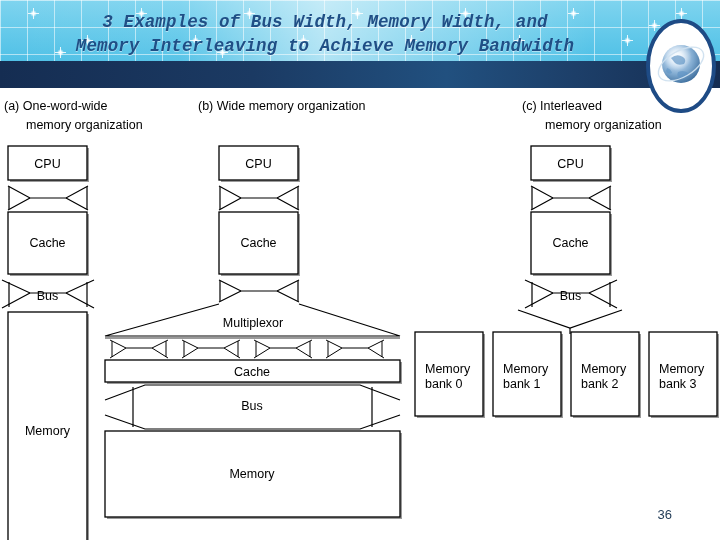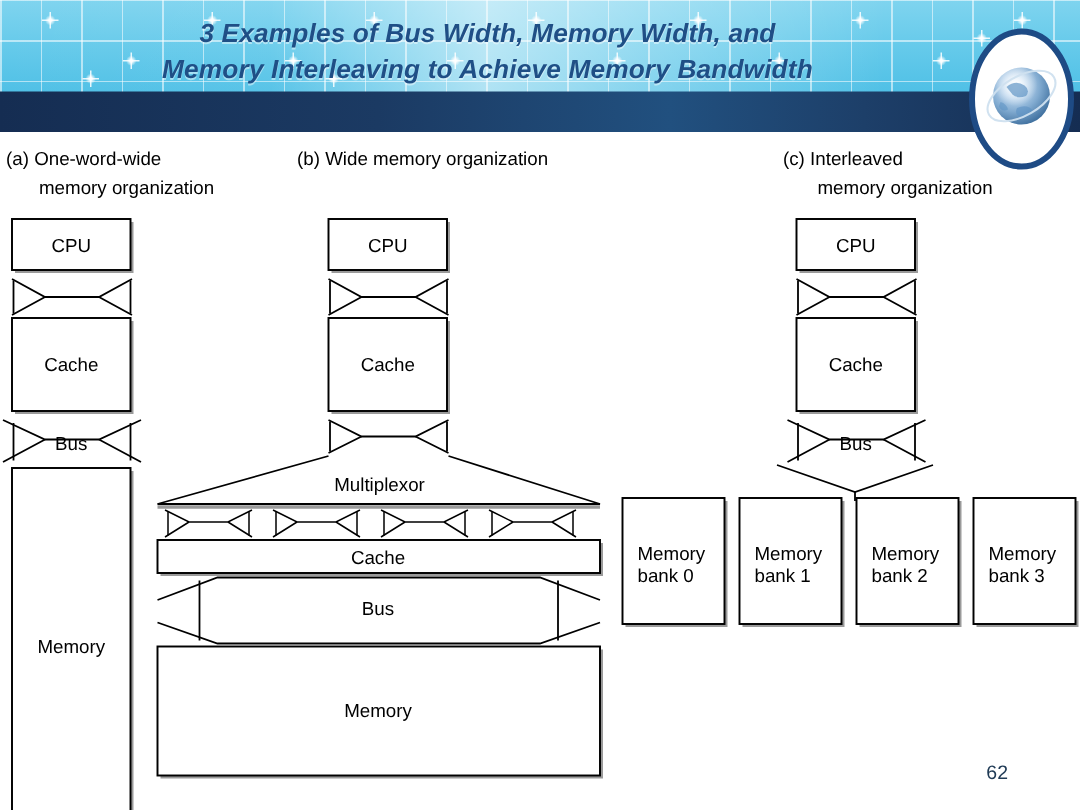--- a/index.html
+++ b/index.html
@@ -65,21 +65,21 @@
     left: 0; top: 61px;
     width: 720px; height: 27px;
     background: linear-gradient(to right, #152d52 0%, #1b3a63 35%, #21507f 62%, #1d3f69 80%, #152d52 100%);
   }
 
   #title {
     position: absolute;
     left: 0; top: 10px;
     width: 650px;
     text-align: center;
-    font-family: Liberation Sans, sans-serif;
+    font-family: Liberation Mono, monospace;
     font-weight: bold;
     font-style: italic;
     font-size: 17.5px;
     line-height: 24px;
     letter-spacing: 0.1px;
     color: #1f4f86;
     text-shadow: 0 1px 0 rgba(255,255,255,0.45);
     z-index: 5;
     white-space: pre-line;
   }
@@ -340,15 +340,15 @@
       <text class="dg-label" x="581" y="300">bank 2</text>
 
       <rect class="bx-shadow" x="651" y="246" width="68" height="84"></rect>
       <rect class="bx" x="649" y="244" width="68" height="84"></rect>
       <text class="dg-label" x="659" y="285">Memory</text>
       <text class="dg-label" x="659" y="300">bank 3</text>
 
     </svg>
   </div>
 
-  <div id="page-number">62</div>
+  <div id="page-number">36</div>
 
 </div>
 
 </body></html>

